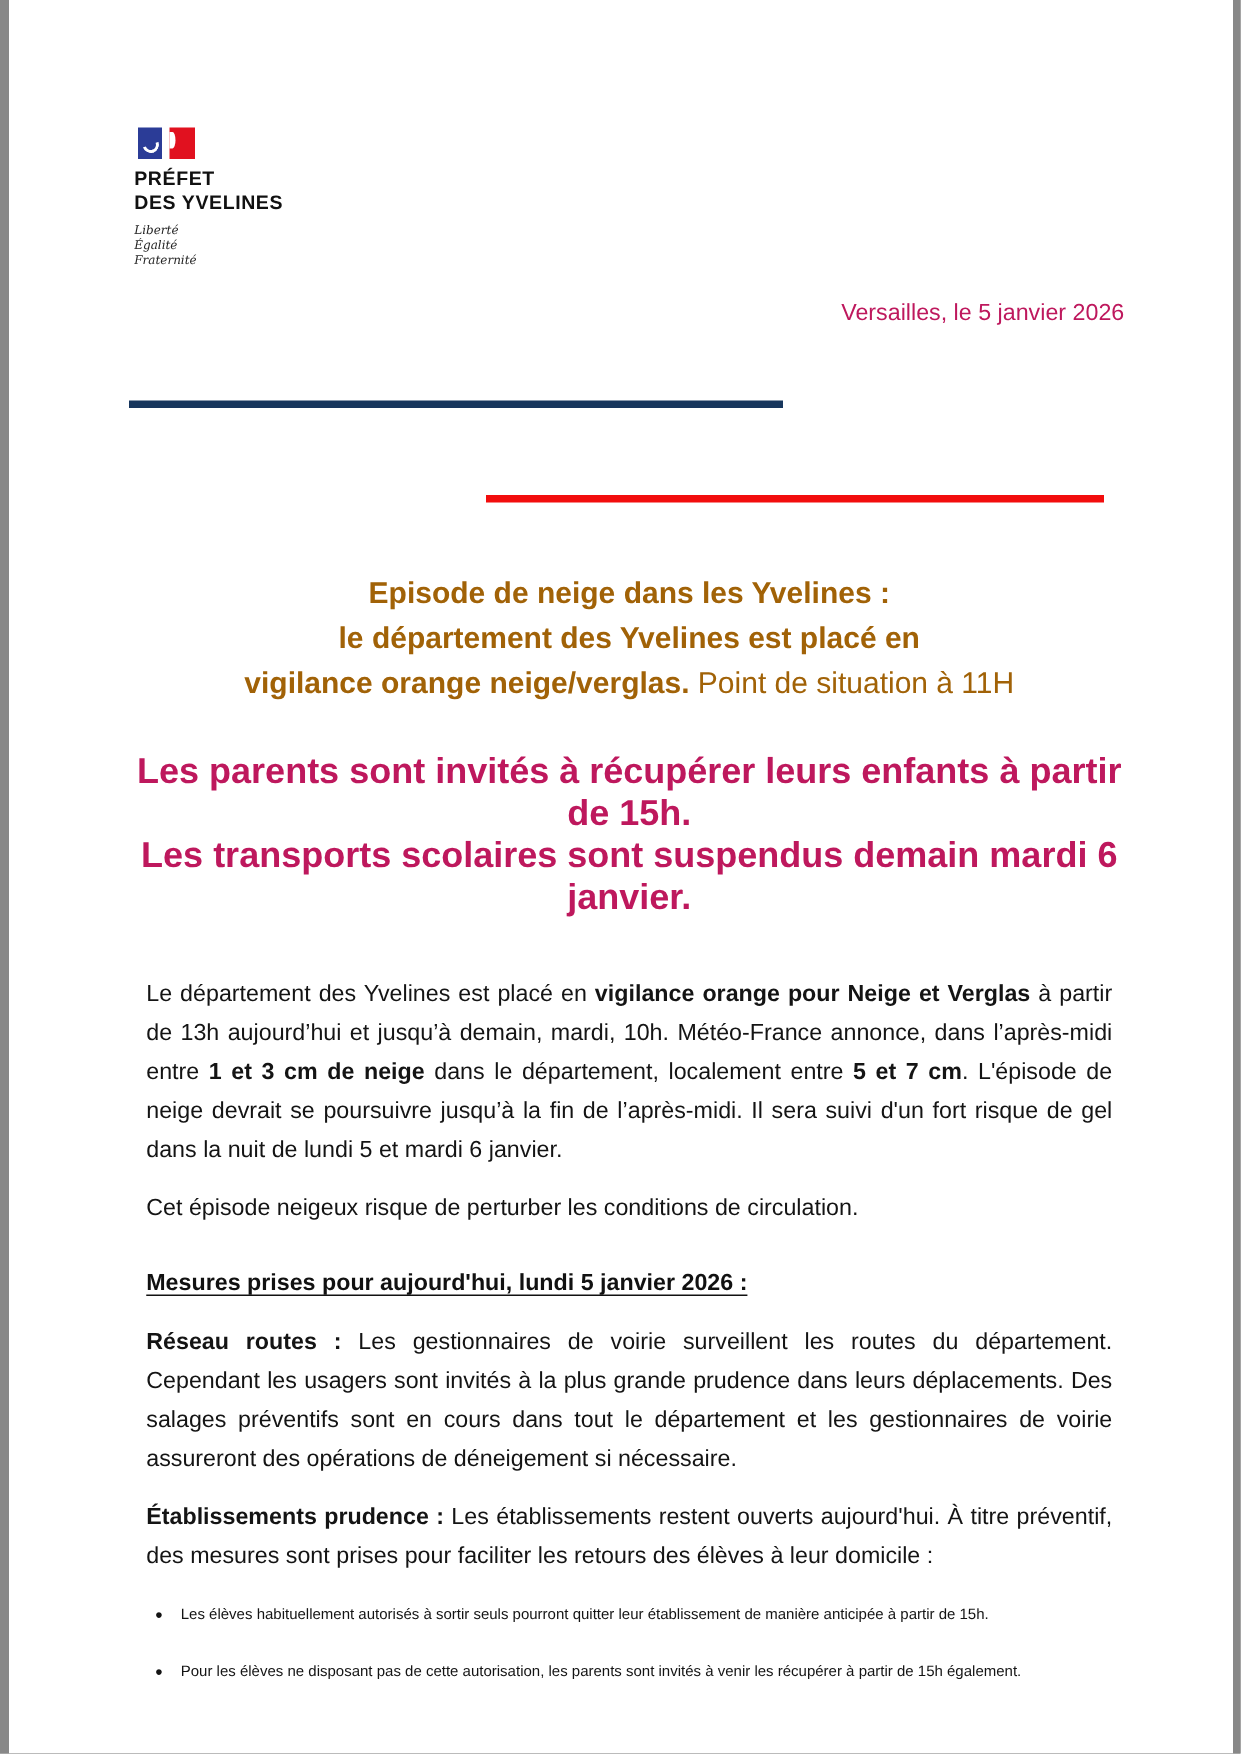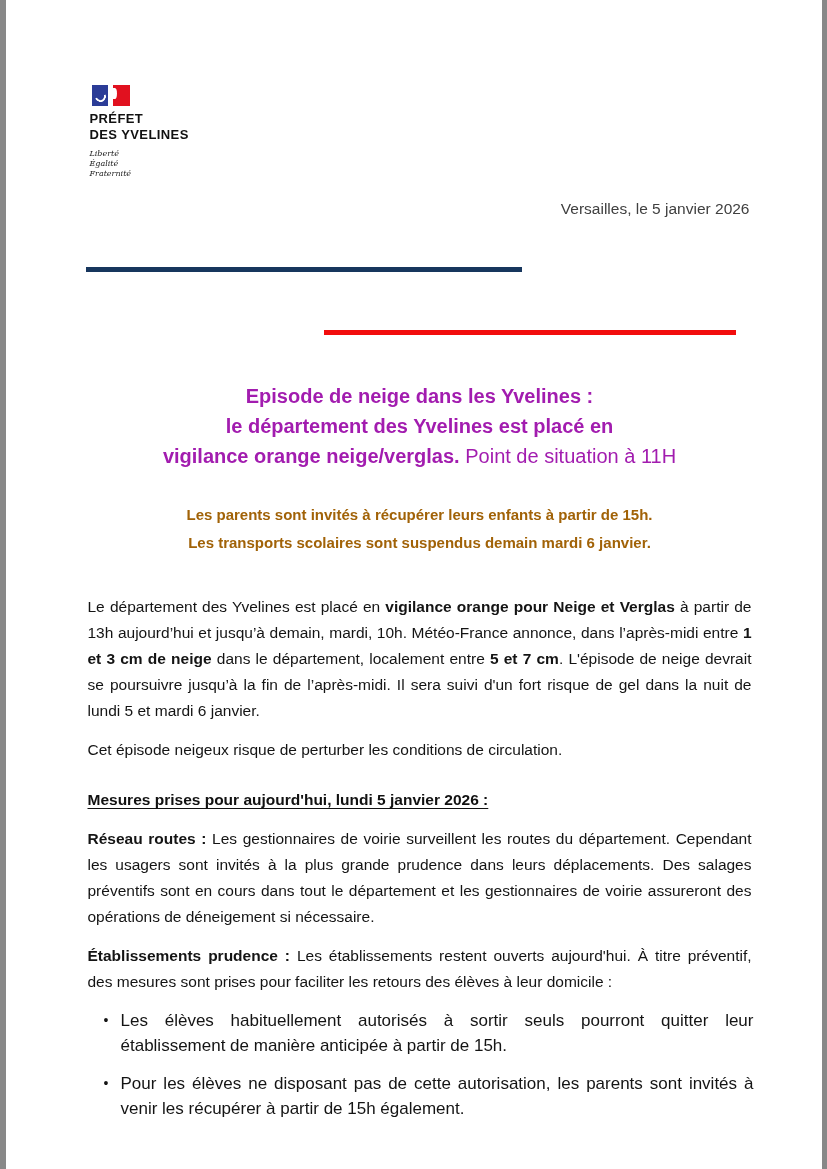--- a/index.html
+++ b/index.html
@@ -52,21 +52,21 @@
     font-size: 8px;
     line-height: 10px;
     color: #222;
   }
 
   
   .dateline {
     position: absolute;
     top: 200px; right: 72px;
     font-size: 15.5px;
-    color: #404040;
+    color: #be185d;
   }
 
   
   .rule-navy {
     position: absolute;
     left: 80px; top: 267px;
     width: 436px; height: 5px;
     background: #17365d;
   }
   .press-banner {
@@ -88,33 +88,33 @@
   .content {
     position: absolute;
     left: 80px; top: 381px;
     width: 668px;
   }
   .headline {
     text-align: center;
     font-weight: bold;
     font-size: 20px;
     line-height: 30px;
-    color: #a21caf;
+    color: #a16207;
   }
   .headline .regular { font-weight: normal; text-align: center; }
   .subhead {
     margin-top: 30px;
     text-align: center;
     font-weight: bold;
-    font-size: 15px;
+    font-size: 24px;
     line-height: 28px;
-    color: #a16207;
+    color: #be185d;
   }
   .body-p {
-    margin: 2px;
+    margin: 12px;
     margin-top: 13px;
     text-align: justify;
     font-size: 15.5px;
     line-height: 26px;
     color: #141414;
   }
   .first-body { margin-top: 37px; }
   .b { font-weight: bold; }
   .measures-heading {
     margin-top: 24px;
@@ -124,21 +124,21 @@
     text-decoration: underline;
     text-underline-offset: 3px;
     color: #111;
   }
   .bullets { margin: 8px 0 0 0; padding: 0; list-style: none; }
   .bullets li {
     position: relative;
     margin-top: 13px;
     padding-left: 35px;
     text-align: justify;
-    font-size: 17px;
+    font-size: 10px;
     line-height: 25px;
     color: #141414;
   }
   .bullets li::before {
     content: "•";
     position: absolute;
     left: 18px; top: 0;
     font-size: 14px;
   }
 </style>

